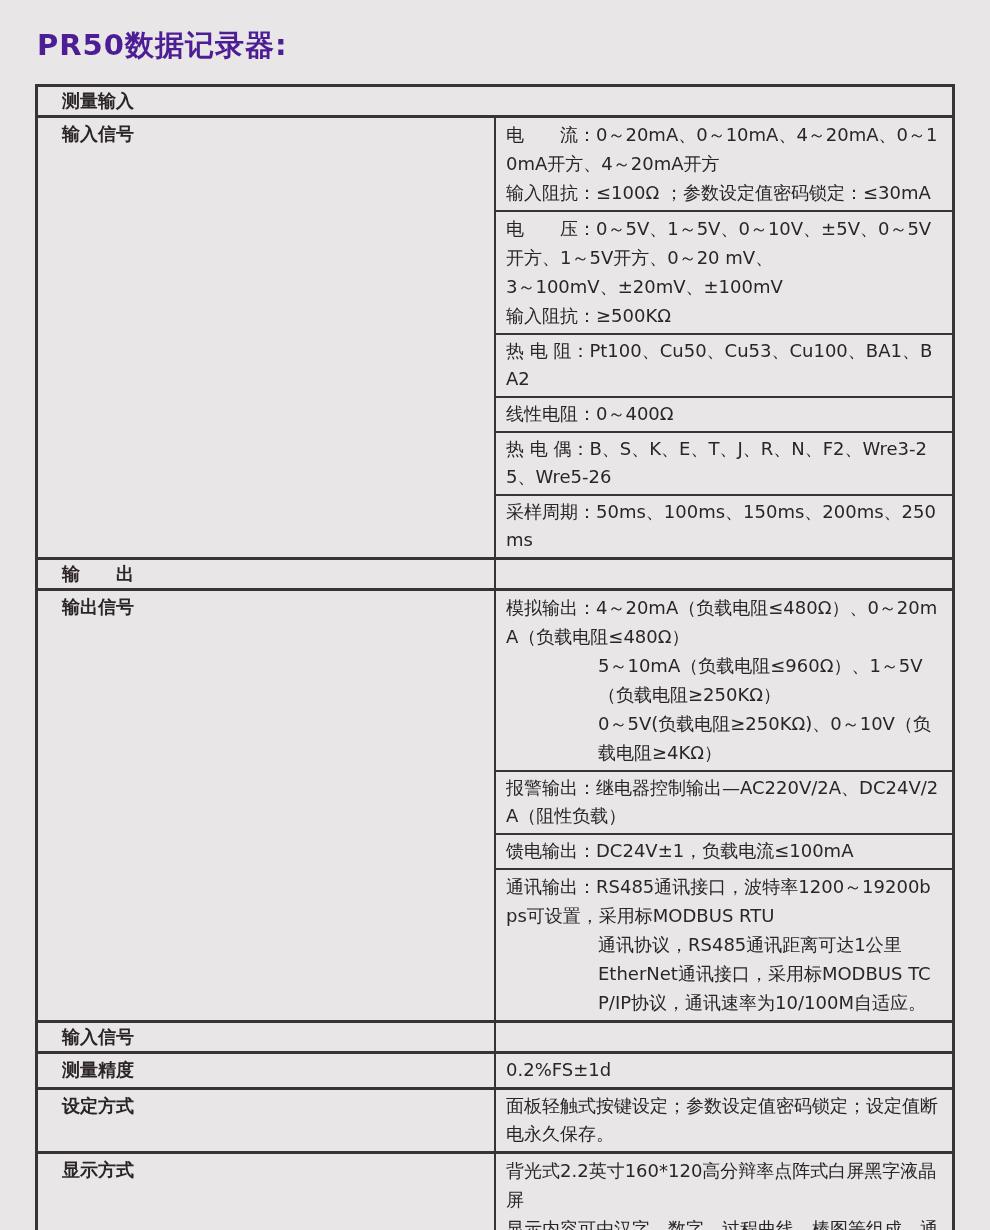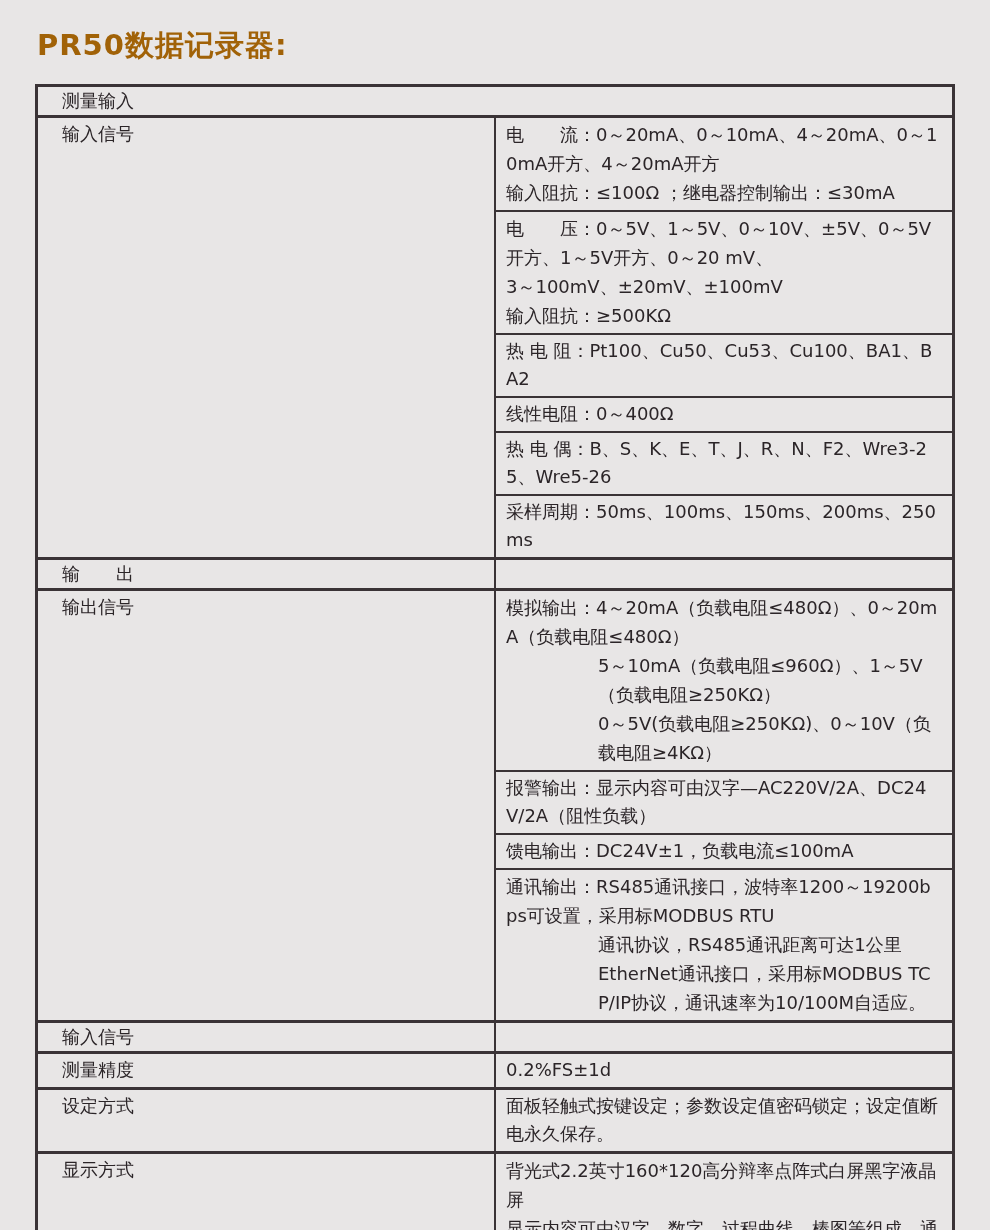--- a/index.html
+++ b/index.html
@@ -6,37 +6,37 @@
   body {
     width:990px; height:1230px;
     background:#e8e6e6;
     font-family:"DejaVu Sans", sans-serif;
     color:#2b2528;
     -webkit-font-smoothing:antialiased;
   }
   .page { padding:22px 35px 0 35px; }
   .title {
     font-size:29px; font-weight:700; letter-spacing:1px;
-    margin:4px 0 18px 2px; color:#a16207;
+    margin:4px 0 18px 2px; color:#4c1d95;
   }
   table.spec {
     border-collapse:collapse;
     width:920px; table-layout:fixed;
     border:3px solid #3a3336;
   }
   .spec td {
     border:2px solid #3a3336;
     padding:2px 10px 3px 10px;
     font-size:18px; line-height:28px;
     vertical-align:top;
     word-break:break-all;
   }
   .spec td.lbl {
     width:130px; padding-left:24px; padding-right:4px;
-    white-space:nowrap; font-weight:400;
+    white-space:nowrap; font-weight:700;
   }
   .spec tr.major > td { border-top-width:3px; }
   .spec tr.section td { line-height:25px; padding-top:1px; padding-bottom:2px; }
   .line { line-height:29px; }
   .indent { padding-left:92px; }
 </style>
 </head>
 <body>
 
 <div class="page">
@@ -46,21 +46,21 @@
 
     <tbody>
         <tr class="section">
       <td class="lbl" colspan="2">测量输入</td>
     </tr>
 
     <tr class="major">
       <td class="lbl" rowspan="6">输入信号</td>
       <td>
         <div class="line">电　　流：0～20mA、0～10mA、4～20mA、0～10mA开方、4～20mA开方</div>
-        <div class="line">输入阻抗：≤100Ω ；继电器控制输出：≤30mA</div>
+        <div class="line">输入阻抗：≤100Ω ；参数设定值密码锁定：≤30mA</div>
       </td>
     </tr>
     <tr>
       <td>
         <div class="line">电　　压：0～5V、1～5V、0～10V、±5V、0～5V开方、1～5V开方、0～20 mV、</div>
         <div class="line">3～100mV、±20mV、±100mV</div>
         <div class="line">输入阻抗：≥500KΩ</div>
       </td>
     </tr>
     <tr>
@@ -83,21 +83,21 @@
 
     <tr class="major">
       <td class="lbl" rowspan="4">输出信号</td>
       <td>
         <div class="line">模拟输出：4～20mA（负载电阻≤480Ω）、0～20mA（负载电阻≤480Ω）</div>
         <div class="line indent">5～10mA（负载电阻≤960Ω）、1～5V（负载电阻≥250KΩ）</div>
         <div class="line indent">0～5V(负载电阻≥250KΩ)、0～10V（负载电阻≥4KΩ）</div>
       </td>
     </tr>
     <tr>
-      <td>报警输出：显示内容可由汉字—AC220V/2A、DC24V/2A（阻性负载）</td>
+      <td>报警输出：继电器控制输出—AC220V/2A、DC24V/2A（阻性负载）</td>
     </tr>
     <tr>
       <td>馈电输出：DC24V±1，负载电流≤100mA</td>
     </tr>
     <tr>
       <td>
         <div class="line">通讯输出：RS485通讯接口，波特率1200～19200bps可设置，采用标MODBUS RTU</div>
         <div class="line indent">通讯协议，RS485通讯距离可达1公里</div>
         <div class="line indent">EtherNet通讯接口，采用标MODBUS TCP/IP协议，通讯速率为10/100M自适应。</div>
       </td>

